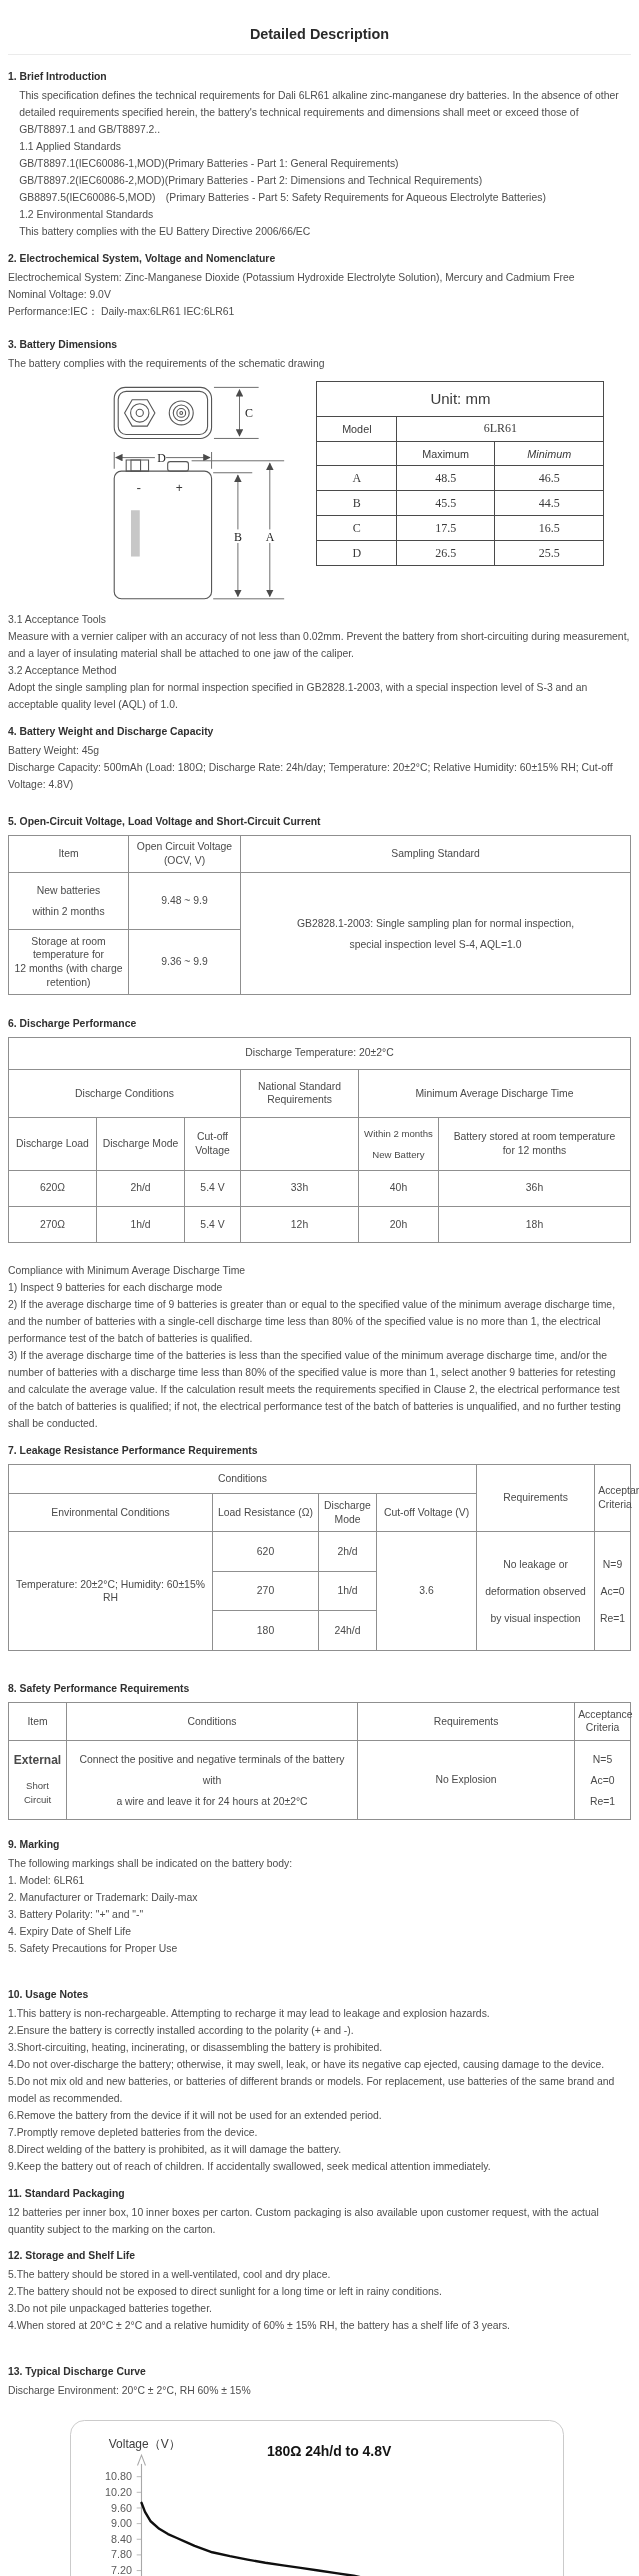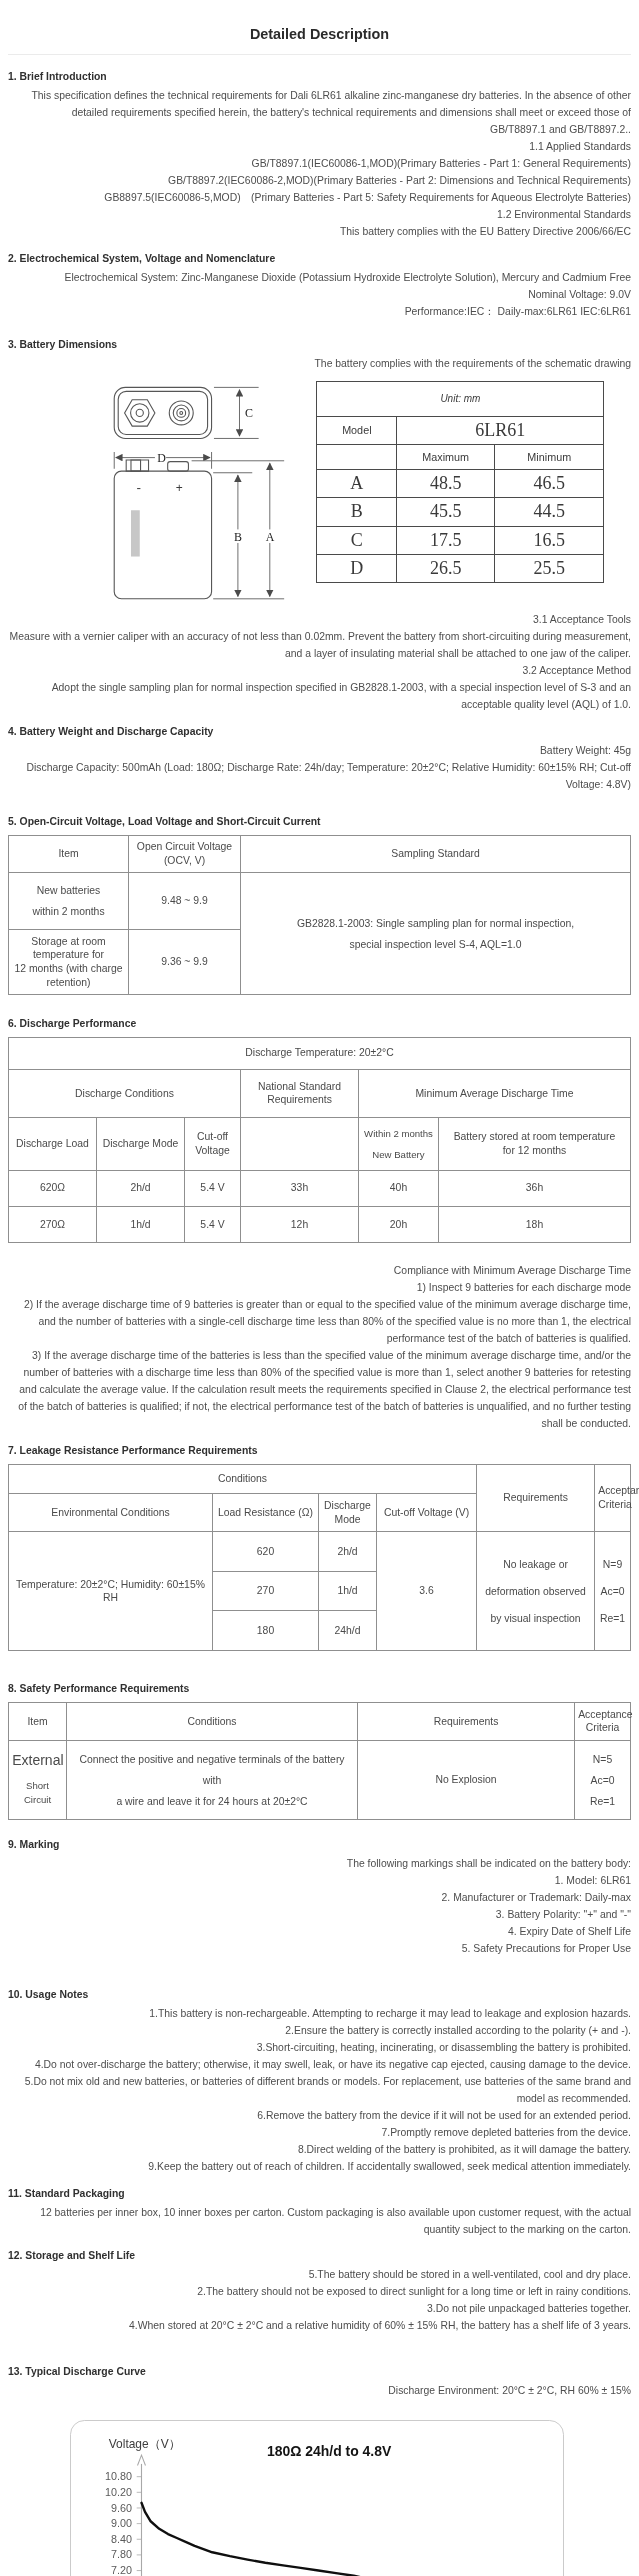--- a/index.html
+++ b/index.html
@@ -1,30 +1,30 @@
 <!DOCTYPE html>
 <html style="font-size:12.8px"><head>
 <meta charset="utf-8">
 <style>
   html,body{margin:0;padding:0;background:#fff;}
   body{font-family:"Liberation Sans","DejaVu Sans",sans-serif;color:#4d4d4d;width:639px;}
   .page{padding:0 8px 32px 8px;}
   .doc-title{text-align:center;font-size:14.4px;font-weight:bold;color:#2b2b2b;margin:25.6px 0 12.8px 0;}
   .title-rule{border:none;border-top:1.6px solid #ebebeb;margin:0 0 16px 0;}
   h2.sec{font-size:10.4px;font-weight:bold;color:#303030;margin:12.8px 0 4.8px 0;}
-  p,.line{font-size:10.4px;line-height:17px;margin:0;text-align:right;}
+  p,.line{font-size:10.4px;line-height:17px;margin:0;}
   .ind{padding-left:11.2px;}
   .mt8{margin-top:6.4px;padding-left:48px;} .mt16{margin-top:23px;} .mt24{margin-top:19px;} .mt40{margin-top:32px;}
   
   .dim-wrap{display:flex;align-items:flex-start;margin:9.6px 0 4.8px 94px;}
   .bat-svg{width:192px;height:225px;flex:0 0 auto;}
   .dim-table{border-collapse:collapse;margin-left:22.4px;width:288px;}
   .dim-table td{border:0.8px solid #4a4a4a;text-align:center;font-size:10.8px;color:#3a3a3a;padding:3.2px 1.6px;height:17.6px;}
-  .dim-table td.serif{font-family:"Liberation Serif","DejaVu Serif",serif;font-size:18px;}
-  .dim-table td.unit{font-size:10px;height:27px;font-style:italic;}
+  .dim-table td.serif{font-family:"Liberation Serif","DejaVu Serif",serif;font-size:12px;}
+  .dim-table td.unit{font-size:15px;height:27px;}
   
   table.spec{border-collapse:collapse;width:623px;table-layout:fixed;margin-top:8px;}
   table.spec td{border:0.8px solid #8f8f8f;text-align:center;font-size:10.4px;color:#4a4a4a;padding:4.8px 3.2px;line-height:13.6px;}
   td.small{font-size:8.8px;line-height:12px;}
   td.acc-h{font-size:9.2px;line-height:11.2px;}
   .sp2{line-height:21px;}
   .sp3{line-height:27px;}
   
   .chart-box{width:492px;margin:21px 0 0 62px;border:1.6px solid #cbcbcb;border-radius:14.4px;padding:3.2px 0 4.8px 0;}
   .chart-svg{width:489px;height:265px;display:block;}
@@ -127,21 +127,21 @@
             <tr>
           <td class="unit" colspan="3">Unit: mm</td>
         </tr>
         <tr>
           <td style="width:84px;">Model</td>
           <td class="serif" colspan="2">6LR61</td>
         </tr>
         <tr>
           <td></td>
           <td style="width:102px;">Maximum</td>
-          <td style="width:116px;">Minimum</td>
+          <td style="width:116px;font-style:italic;">Minimum</td>
         </tr>
         <tr>
           <td class="serif">A</td>
           <td class="serif">48.5</td>
           <td class="serif">46.5</td>
         </tr>
         <tr>
           <td class="serif">B</td>
           <td class="serif">45.5</td>
           <td class="serif">44.5</td>
@@ -349,21 +349,21 @@
         <td style="height:24px;">Item</td>
         <td>Conditions</td>
         <td>Requirements</td>
         <td class="acc-h">
           <div>Acceptance</div>
           <div>Criteria</div>
         </td>
       </tr>
       <tr>
         <td style="height:69px;" class="small">
-          <div style="font-size:14px;">External</div>
+          <div style="font-size:12px;font-weight:bold;">External</div>
           <div style="font-size:9.6px;margin-top:12px;">Short Circuit</div>
         </td>
         <td>
           <div class="sp2">Connect the positive and negative terminals of the battery with</div>
           <div class="sp2">a wire and leave it for 24 hours at 20±2°C</div>
         </td>
         <td>No Explosion</td>
         <td>
           <div class="sp2">N=5</div>
           <div class="sp2">Ac=0</div>

